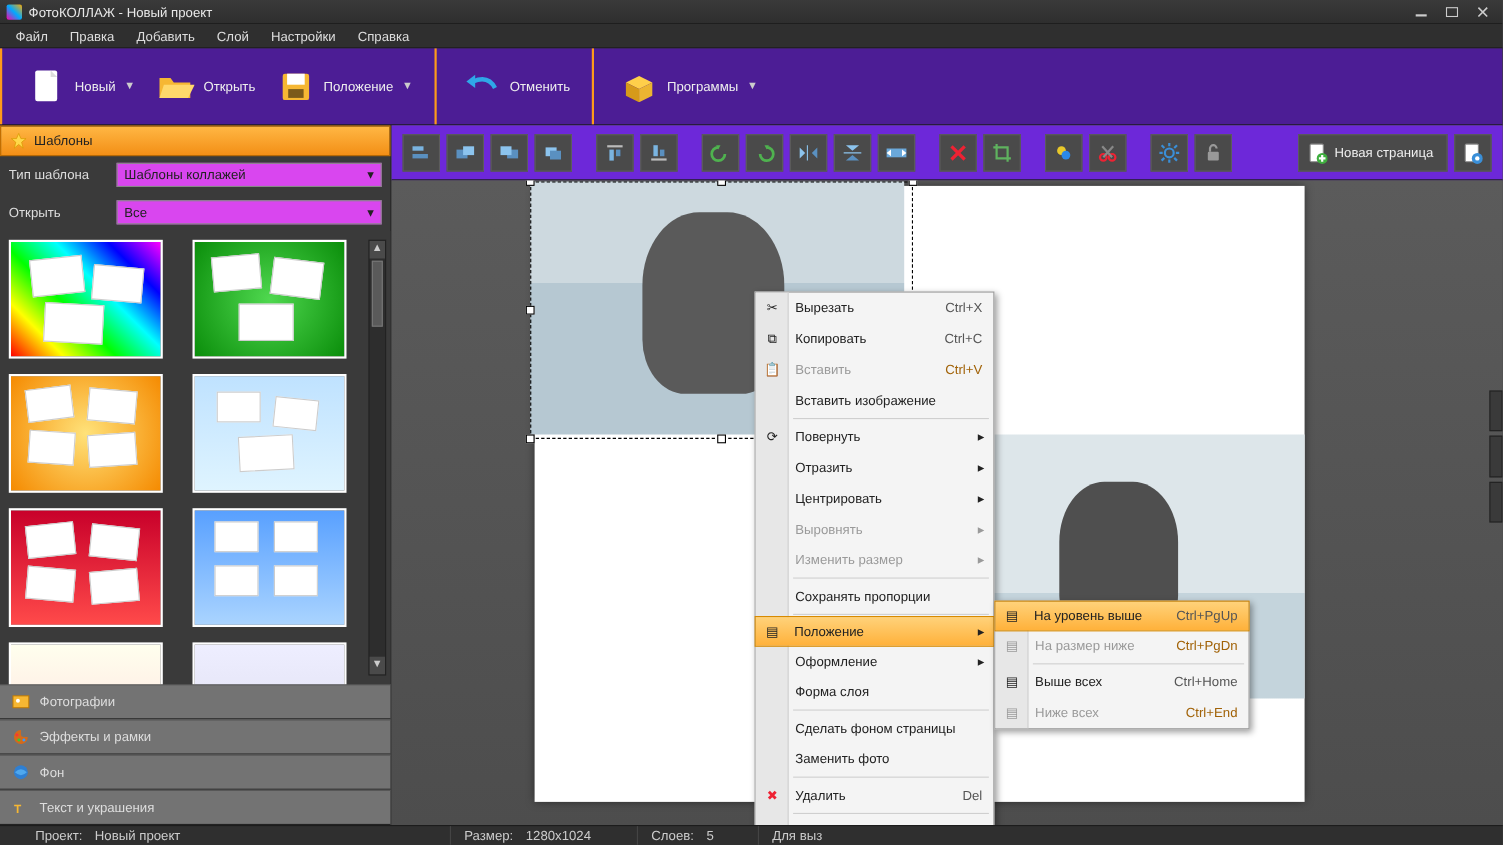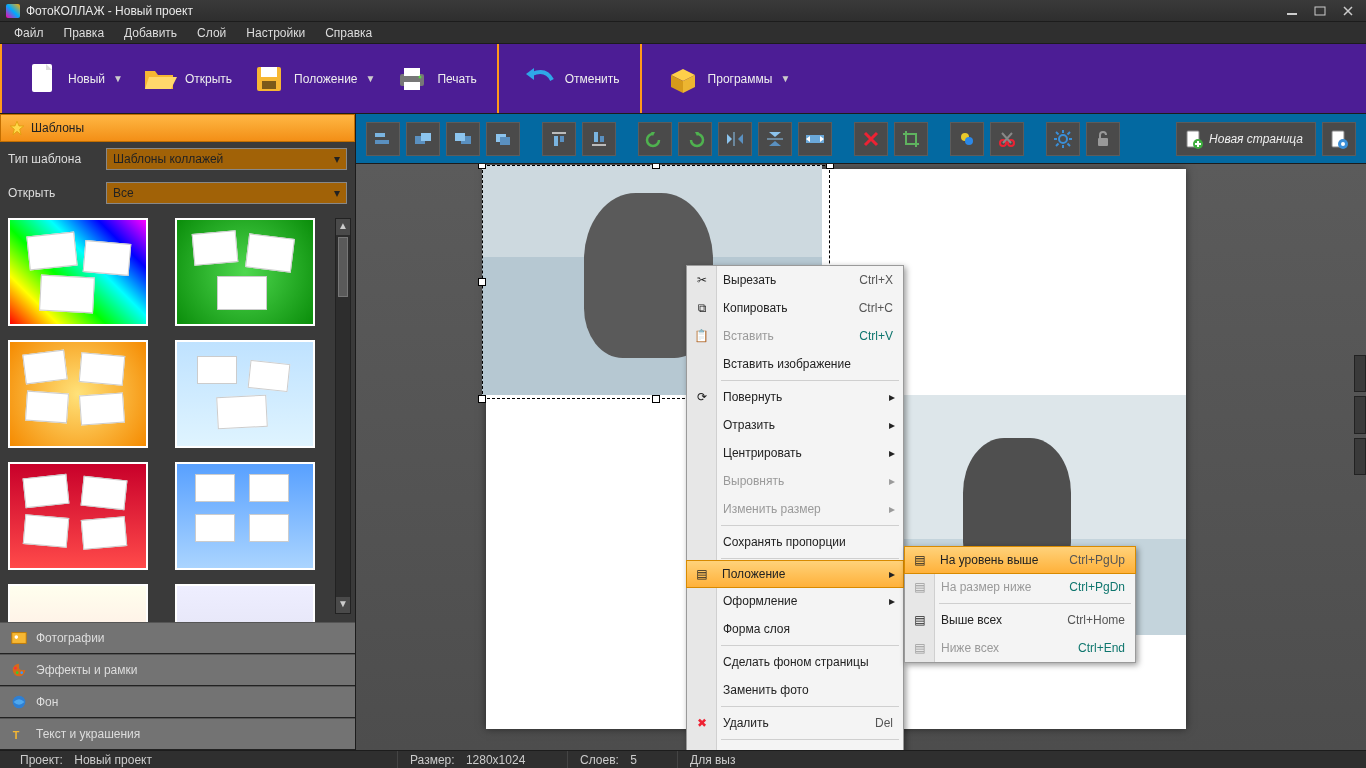--- a/index.html
+++ b/index.html
@@ -20,36 +20,36 @@
 .toolbtn.disabled { color: #888; cursor: default; }
 .toolbtn .icon { width: 34px; height: 34px; margin-right: 8px; display:flex; align-items:center; justify-content:center; }
 .caret { margin-left: 8px; color:#ccc; font-size:10px; }
 .content { position: absolute; top: 114px; bottom: 18px; left: 0; right: 0; display: flex; }
 
 .sidebar { width: 356px; background: #3a3a3a; border-right: 1px solid #1c1c1c; display:flex; flex-direction:column; }
 .panel-header { height: 28px; background: linear-gradient(#ffb744,#f38f16); display: flex; align-items: center; padding: 0 8px; color: #222; font-weight: normal; border: 1px solid #c26e00; }
 .panel-header .star { width:16px; height:16px; margin-right:6px; }
 .form-row { display: flex; align-items: center; padding: 6px 8px; gap: 8px; }
 .form-row label { width: 90px; color: #ddd; }
-.form-row .combo { flex:1; height: 22px; background: #a16207; border: 1px solid #888; color: #222; padding: 0 6px; display:flex; align-items:center; justify-content:space-between; cursor:pointer; }
+.form-row .combo { flex:1; height: 22px; background: #d946ef; border: 1px solid #888; color: #222; padding: 0 6px; display:flex; align-items:center; justify-content:space-between; cursor:pointer; }
 .thumbs { flex:1; overflow:hidden; padding: 8px; background: #3a3a3a; position:relative; }
 .thumbs-inner { display:grid; grid-template-columns: 1fr 1fr; gap: 14px; padding-right: 20px; }
 .thumb { width: 140px; height: 108px; border: 2px solid #fff; background:#555; position:relative; overflow:hidden; }
 .scrollbar { position:absolute; right:4px; top:8px; bottom:8px; width:16px; background:#2d2d2d; border:1px solid #222; }
 .scrollbar .track { position:absolute; top:16px; bottom:16px; left:0; right:0; }
 .scrollbar .thumb-bar { position:absolute; top:2px; left:2px; right:2px; height:60px; background:#5a5a5a; border:1px solid #777; }
 .scrollbar .arrow { position:absolute; left:0; right:0; height:16px; background:#4a4a4a; text-align:center; line-height:14px; color:#ccc; font-size:10px; }
 .scrollbar .arrow-up { top:0; } .scrollbar .arrow-down { bottom:0; }
 
 .side-tabs { }
 .side-tab { height: 32px; display:flex; align-items:center; padding: 0 10px; background:#737373; border-top:1px solid #555; border-bottom:1px solid #222; cursor:pointer; gap:8px; }
 .side-tab .tab-icon { width:18px; height:18px; }
 
 .canvas-area { flex:1; position:relative; background: #585858; }
-.canvas-toolbar { position:absolute; top:0; left:0; right:0; height:50px; background:#0369a1; display:flex; align-items:center; padding: 0 10px; gap:6px; border-bottom:1px solid #1c1c1c;font-style:italic; }
+.canvas-toolbar { position:absolute; top:0; left:0; right:0; height:50px; background:#6d28d9; display:flex; align-items:center; padding: 0 10px; gap:6px; border-bottom:1px solid #1c1c1c; }
 .ctbtn { width:34px; height:34px; background:#4a4a4a; border:1px solid #5c5c5c; display:flex; align-items:center; justify-content:center; cursor:pointer; }
 .ctbtn svg { display:block; }
 .ctbtn-wide { width:auto; padding:0 12px 0 8px; gap:6px; color:#eee; display:flex; align-items:center; }
 .ct-gap { width:10px; }
 .ct-spacer { flex:1; }
 
 .workspace { position:absolute; top:50px; bottom:0; left:0; right:0; overflow:hidden; background: linear-gradient(#5b5b5b,#4d4d4d); }
 .page { position:absolute; left:130px; top:5px; width: 700px; height: 560px; background:#fff; box-shadow: 0 0 8px rgba(0,0,0,.5); }
 .photo { position:absolute; background:#9db7c6 center/cover; }
 .sel-handles { position:absolute; pointer-events:none; }
@@ -57,27 +57,27 @@
 .handle { position:absolute; width:8px; height:8px; background:#fff; border:1px solid #000; }
 
 .side-flyout { position:absolute; right:0; top:50%; transform:translateY(-85%); width:12px; height:120px; display:flex; flex-direction:column; gap:4px; }
 .side-flyout div { flex:1; background:#3a3a3a; border:1px solid #222; }
 
 .context-menu { position:absolute; background:#f4f4f4; border:1px solid #9a9a9a; box-shadow: 2px 2px 6px rgba(0,0,0,.4); color:#222; }
 .cm-icon-col { position:absolute; left:0; top:0; bottom:0; width:30px; background:#e7e7e7; border-right:1px solid #d0d0d0; }
 .cm-item { position:relative; height:28px; display:flex; align-items:center; padding: 0 26px 0 36px; cursor:pointer; white-space:nowrap; }
 .cm-item.disabled { color:#9a9a9a; cursor:default; }
 .cm-item .shortcut { position:absolute; right:10px; color:#555; }
-.cm-item.disabled .shortcut { color:#0f766e; }
+.cm-item.disabled .shortcut { color:#a16207; }
 .cm-item .sub { position:absolute; right:8px; }
 .cm-sep { height:1px; background:#cfcfcf; margin: 2px 4px 2px 34px; }
 .cm-item.highlight { background: linear-gradient(#ffd27a,#ffb13a); border:1px solid #d88a00; margin:-1px; padding-left:35px; }
 .cm-item .cm-ico { position:absolute; left:5px; width:20px; height:20px; display:flex; align-items:center; justify-content:center; }
 
-.statusbar { position:absolute; bottom:0; left:0; right:0; height:18px; background:#2f2f2f; border-top:1px solid #1c1c1c; display:flex; align-items:center; padding: 0 8px; color:#ccc; }
+.statusbar { position:absolute; bottom:0; left:0; right:0; height:18px; background:#2f2f2f; border-top:1px solid #1c1c1c; display:flex; align-items:center; padding: 0 20px; color:#ccc; }
 .statusbar .cell { padding: 0 12px; border-right:1px solid #444; height:100%; display:flex; align-items:center; gap:4px; }
 .statusbar .cell:last-child { border-right:none; }
 
 
 .winterA { background: radial-gradient(circle at 40% 30%, #e8c8b0 0 8%, transparent 8%), linear-gradient(#cdd9df 0 40%, #b6c8d2 40% 100%); position:relative; }
 .winterA::after { content:""; position:absolute; left:30%; top:12%; width:38%; height:72%; background: #5a5a5a; border-radius: 40% 40% 30% 30%; }
 .winterB { background: linear-gradient(#dde6ea 0 60%, #c4d4dc 60% 100%); position:relative; }
 .winterB::after { content:""; position:absolute; left:38%; top:18%; width:30%; height:60%; background:#4f4f4f; border-radius: 38% 38% 28% 28%; }
 
 
@@ -149,31 +149,20 @@
       <div class="icon">
           <svg width="30" height="30">
             <rect x="3" y="3" width="24" height="24" rx="2" fill="#f6b733"></rect>
             <rect x="7" y="3" width="16" height="10" fill="#fff"></rect>
             <rect x="8" y="17" width="14" height="8" fill="#7b5a1a"></rect>
           </svg>
         </div>
       <span>Положение</span>
         <span class="caret">▼</span>
     </div>
-    <div class="toolbtn">
-      <div class="icon">
-          <svg width="32" height="30">
-            <rect x="4" y="10" width="24" height="12" rx="2" fill="#777"></rect>
-            <rect x="8" y="4" width="16" height="8" fill="#fff"></rect>
-            <rect x="8" y="18" width="16" height="8" fill="#fff"></rect>
-            <circle cx="24" cy="13" r="1.5" fill="#5bd24a"></circle>
-          </svg>
-        </div>
-      <span>Печать</span>
-    </div>
   </div>
   <div class="tool-group">
     <div class="toolbtn">
       <div class="icon">
           <svg width="32" height="26">
             <path d="M10 14 L2 8 L10 2 Z" fill="#2fa7e8"></path>
             <path d="M8 8 Q22 2 28 14" fill="none" stroke="#2fa7e8" stroke-width="4"></path>
           </svg>
         </div>
       <span>Отменить</span>

